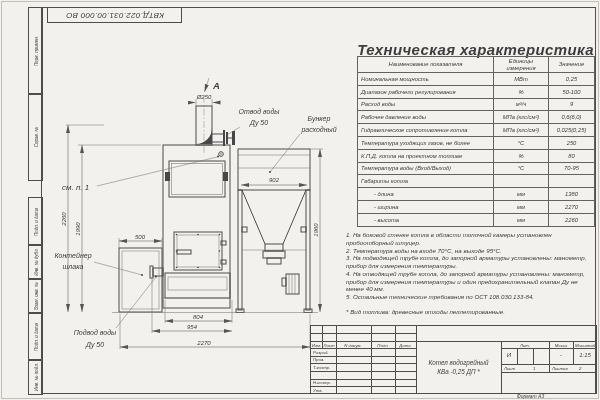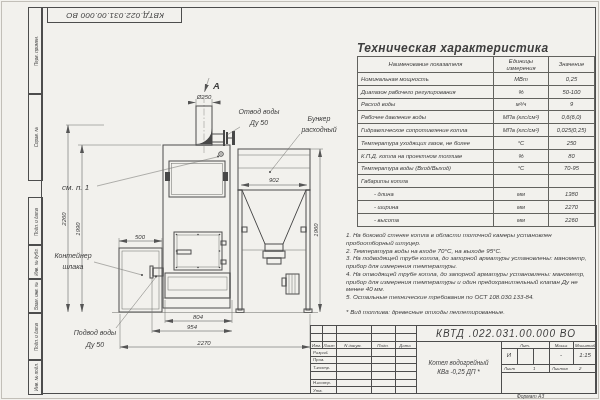--- a/index.html
+++ b/index.html
@@ -17,21 +17,21 @@
   .draw .ln{stroke:#4d4d4d;stroke-width:1;fill:none;}
   .draw .lt{stroke:#767672;stroke-width:.55;fill:none;}
   .draw .dim{stroke:#5a5a5a;stroke-width:.55;fill:none;marker-start:url(#ms);marker-end:url(#me);}
   .draw .cl{stroke:#8a8a86;stroke-width:.5;stroke-dasharray:7 2 1.5 2;fill:none;}
   .draw .fd{fill:#474747;stroke:none;}
   .draw text{font:italic 7px "Liberation Sans",sans-serif;fill:#3c3c3c;}
   .draw text.dt{font-size:6px;}
   .draw text.big{font-size:8px;}
   .draw text.view{font-size:9.5px;font-weight:bold;}
   
-  .spec-title{position:absolute;left:357px;top:41px;width:237px;text-align:left;font-size:12px;font-style:italic;font-weight:bold;letter-spacing:.4px;}
+  .spec-title{position:absolute;left:357px;top:41px;width:237px;text-align:right;font-size:15px;font-style:italic;font-weight:bold;letter-spacing:.4px;}
   table.spec{position:absolute;left:357px;top:56px;border-collapse:collapse;font-style:italic;table-layout:fixed;}
   .spec th,.spec td{border:1px solid #62625e;font-weight:normal;font-size:5.8px;padding:0 3px;height:11.8px;line-height:1.05;overflow:hidden;}
   .spec th{height:15px;text-align:center;}
   .spec td.c{text-align:center;padding:0 1px;}
   .spec td.ind{padding-left:16px;}
   
   .notes{position:absolute;left:346px;top:231px;width:249px;font-size:6.2px;font-style:italic;line-height:1.25;}
   .notes p{margin:0;}
   .notes p.fuel{margin-top:7px;}
   
@@ -333,21 +333,20 @@
     <span class="txt ctr" style="left:42px;top:16.5px;">N докум.</span>
     <span class="txt ctr" style="left:72px;top:16.5px;">Подп.</span>
     <span class="txt ctr" style="left:94px;top:16.5px;">Дата</span>
 
     <span class="txt" style="left:2px;top:23.5px;">Разраб.</span>
     <span class="txt" style="left:2px;top:31px;">Пров.</span>
     <span class="txt" style="left:2px;top:38.5px;">Т.контр.</span>
     <span class="txt" style="left:2px;top:54px;">Н.контр.</span>
     <span class="txt" style="left:2px;top:61.5px;">Утв.</span>
 
-    <div class="desig">КВТД .022.031.00.000 ВО</div>
     <div class="name">
       <span>Котел водогрейный</span>
       <span>КВа -0,25 ДП *</span>
     </div>
 
     <span class="txt ctr" style="left:214px;top:16.5px;">Лит.</span>
     <span class="txt ctr" style="left:250px;top:16.5px;">Масса</span>
     <span class="txt ctr" style="left:274px;top:16.5px;">Масштаб</span>
     <span class="val ctr" style="position:absolute;left:198px;top:26px;">И</span>
     <span class="val ctr" style="position:absolute;left:250px;top:26px;">-</span>

